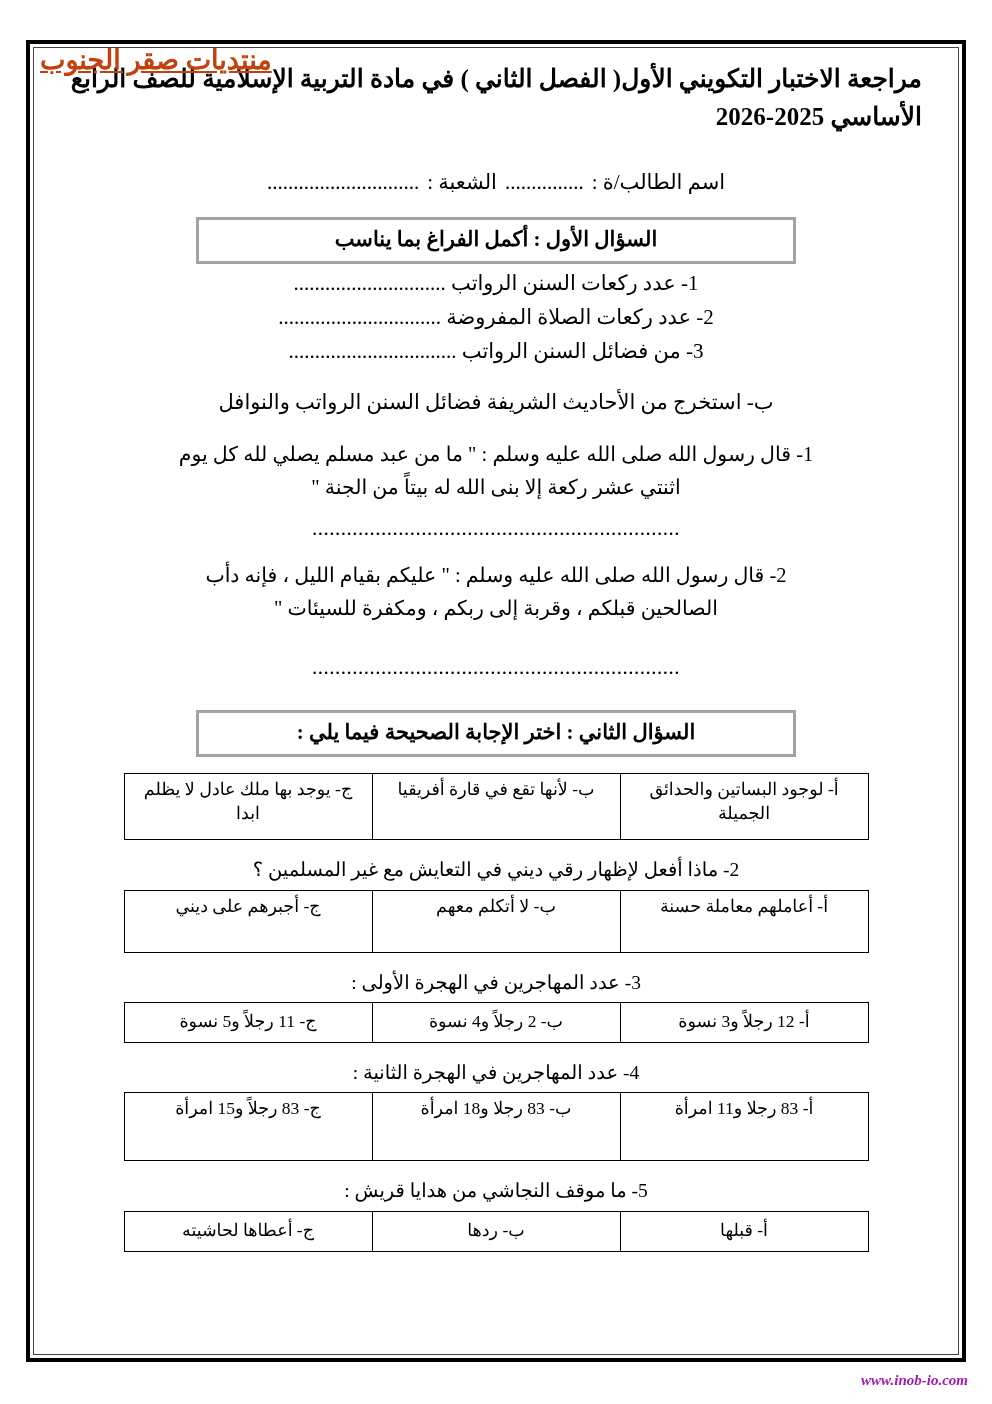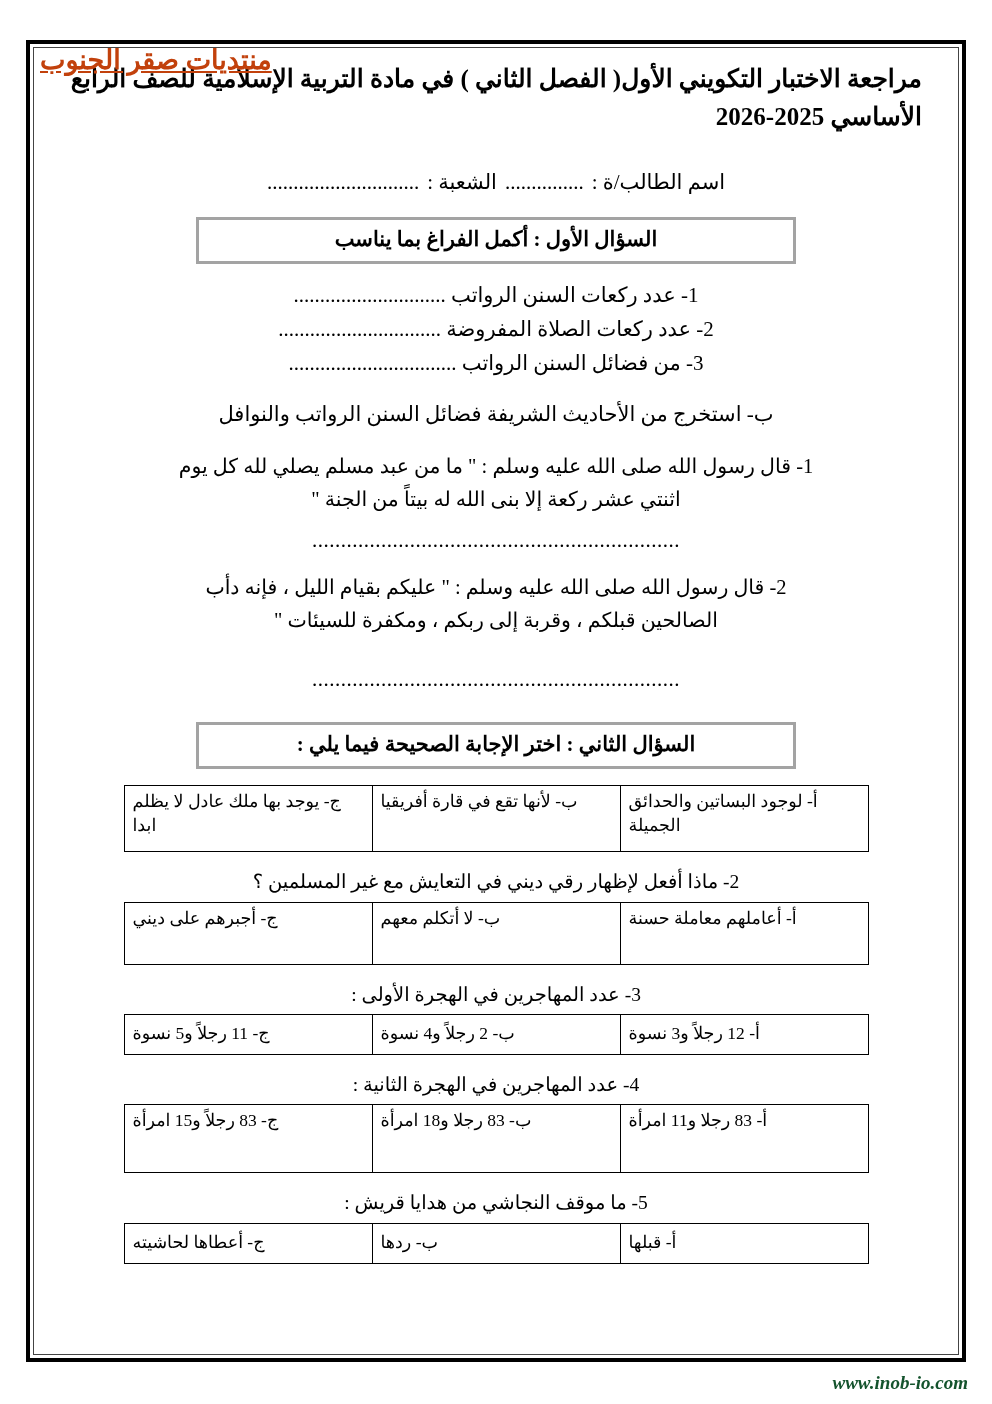--- a/index.html
+++ b/index.html
@@ -97,21 +97,21 @@
   }
   .section-box .section-label {
     font-size: 21px;
     font-weight: 700;
     letter-spacing: 0px;
   }
 
   
   .blank-list {
     direction: rtl;
-    margin: 14px 0 0 0;
+    margin: 2px 0 0 0;
     padding: 0;
     list-style: none;
   }
   .blank-list li {
     font-size: 21px;
     line-height: 1.62;
     text-align: center;
     white-space: nowrap;
   }
 
@@ -158,21 +158,21 @@
     margin: 5px auto 0 auto;
     direction: rtl;
     table-layout: fixed;
   }
   .mcq-table td {
     border: 1px solid #000000;
     font-size: 17.5px;
     line-height: 1.35;
     padding: 4px 8px 5px 8px;
     vertical-align: top;
-    text-align: left;
+    text-align: center;
     direction: rtl;
   }
   
   .mcq-table.wide { width: 694px; }
   .mcq-table.wide td { width: 231px; height: 56px; }
 
   .mcq-table.mid { width: 694px; }
   .mcq-table.mid td { width: 231px; height: 52px; }
 
   .mcq-table.slim { width: 694px; }
@@ -183,24 +183,24 @@
 
   .mcq-table.short { width: 694px; }
   .mcq-table.short td { width: 231px; height: 30px; vertical-align: middle; }
 
   
   #site-footer {
     position: absolute;
     right: 24px;
     top: 1372px;
     font-family: "Liberation Serif", "DejaVu Serif", serif;
-    font-size: 19px;
+    font-size: 15px;
     font-weight: 700;
     font-style: italic;
-    color: #14532d;
+    color: #a21caf;
     direction: ltr;
   }
 </style>
 </head>
 <body>
 
 <div id="watermark" style="color: #c2410c;">منتديات صقر الجنوب</div>
 
 <div id="page-frame-outer">
   <div id="page-frame-inner"></div>

